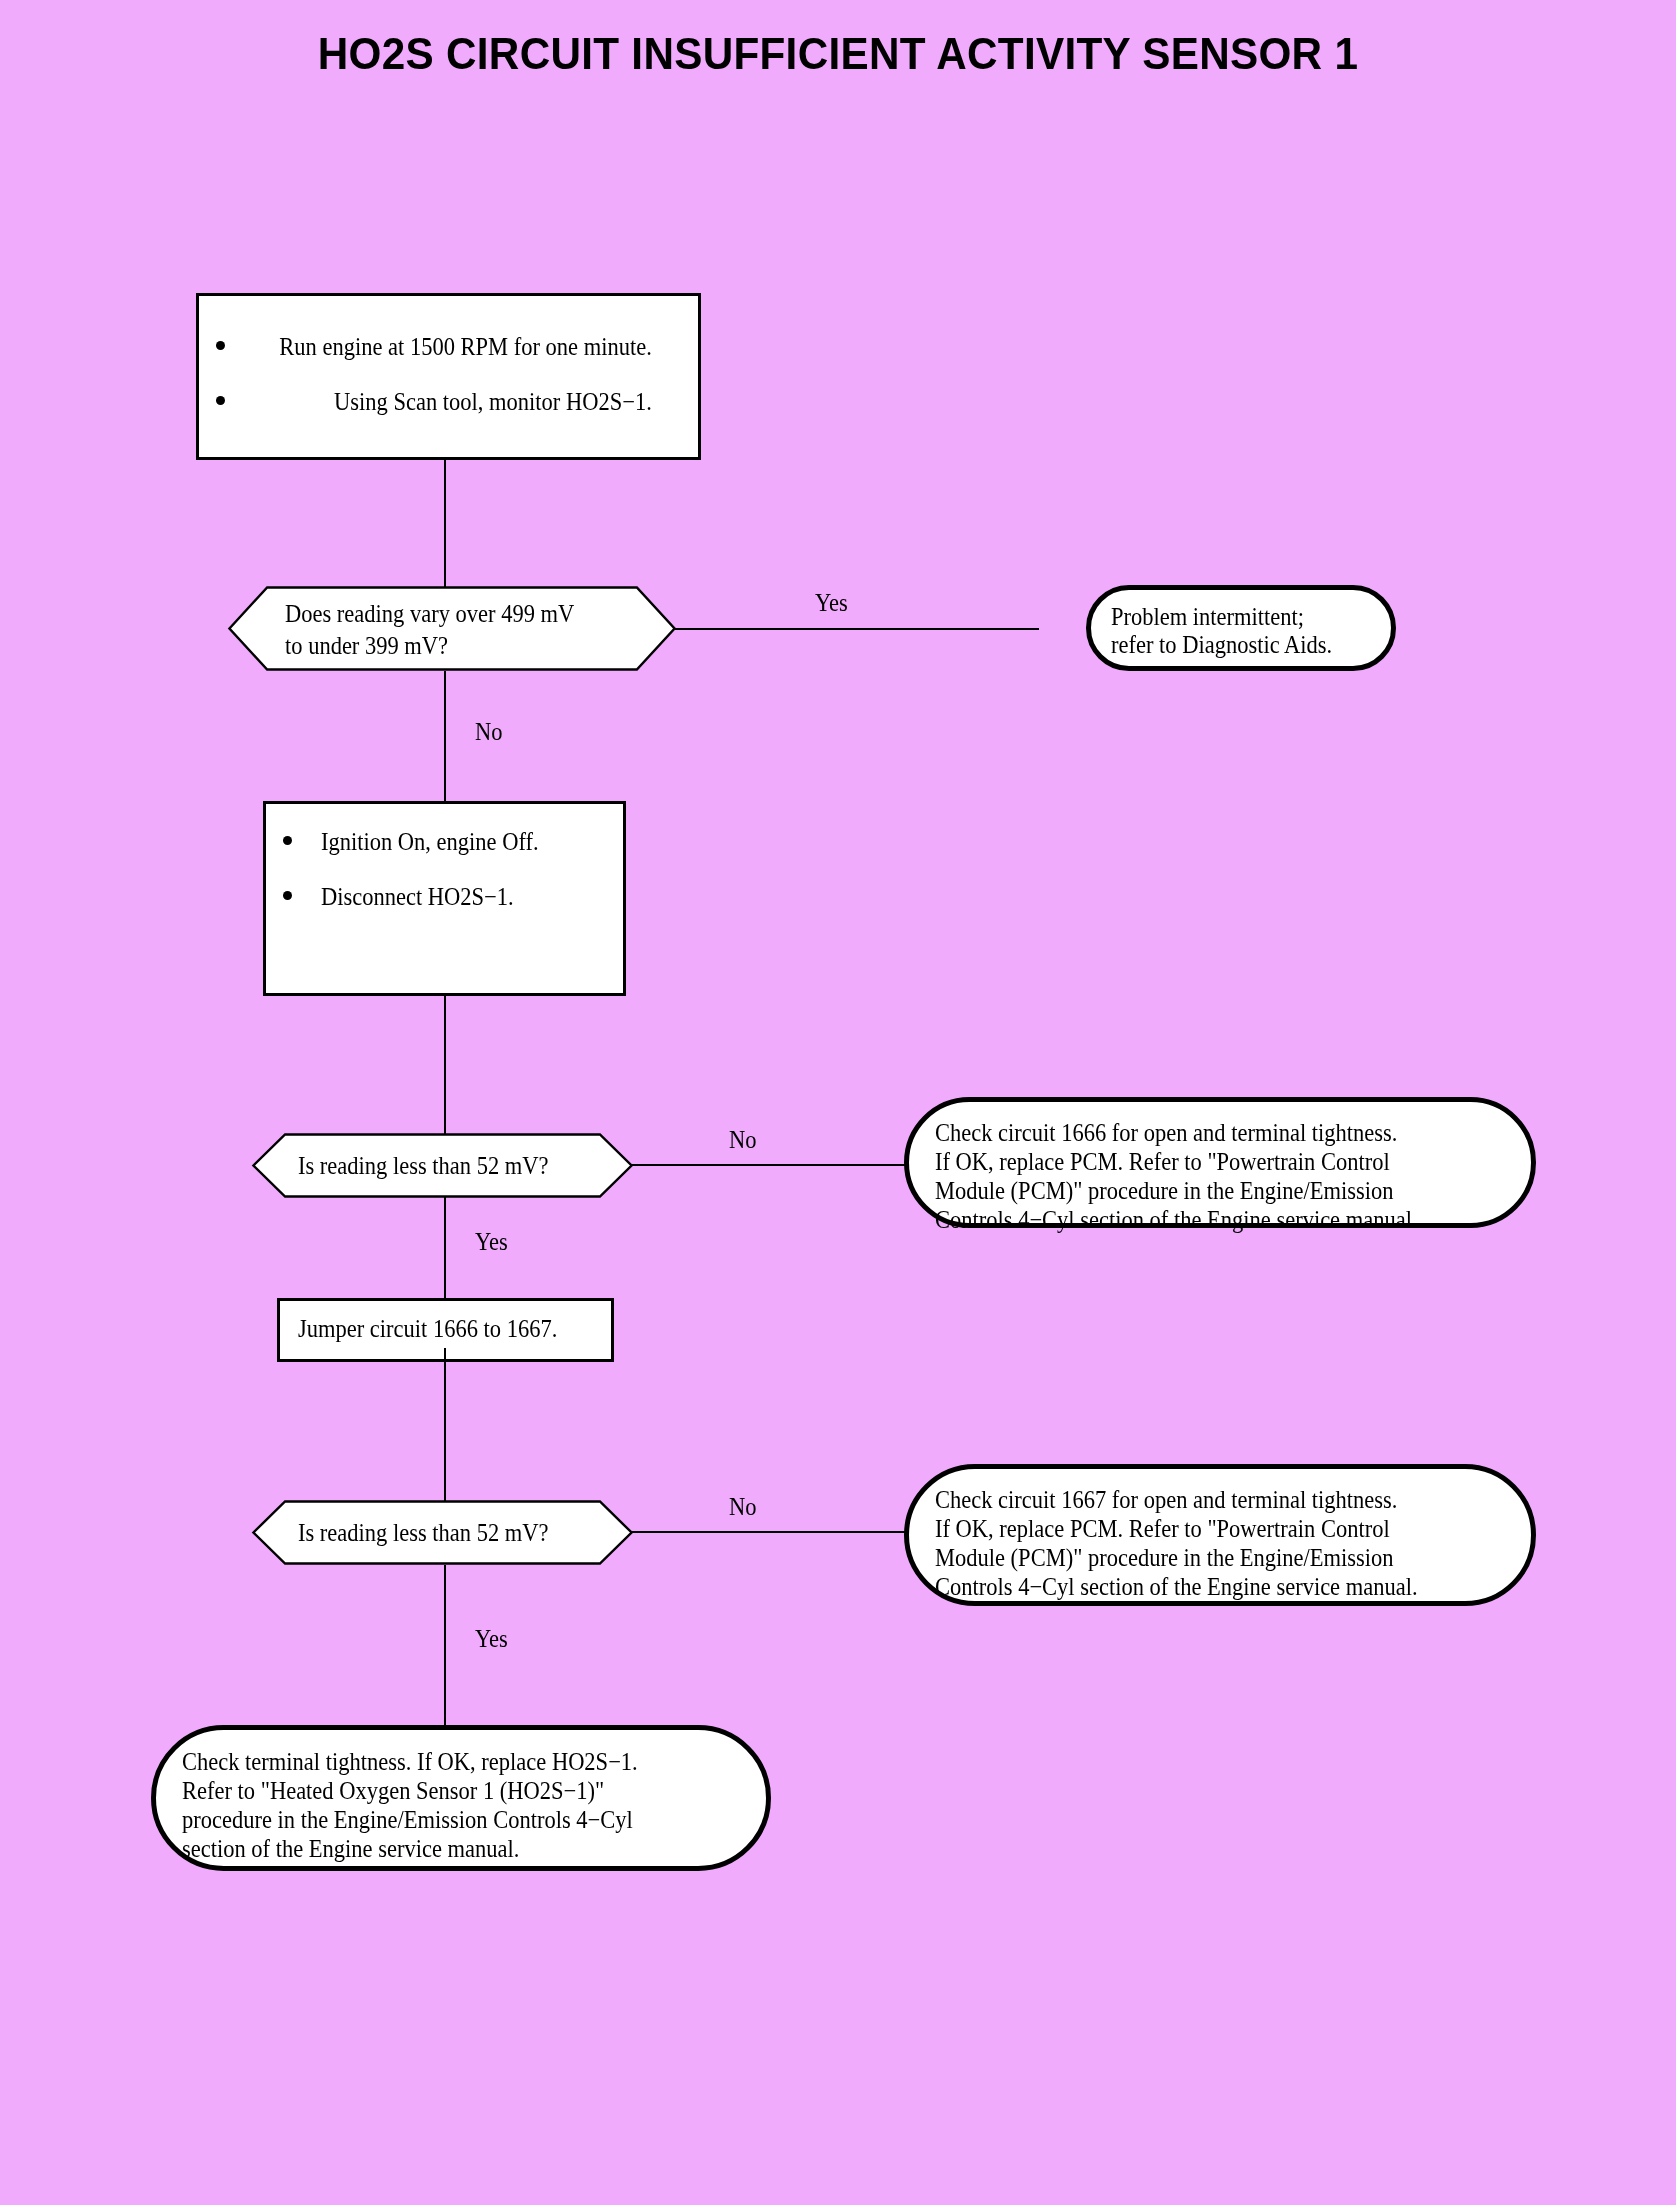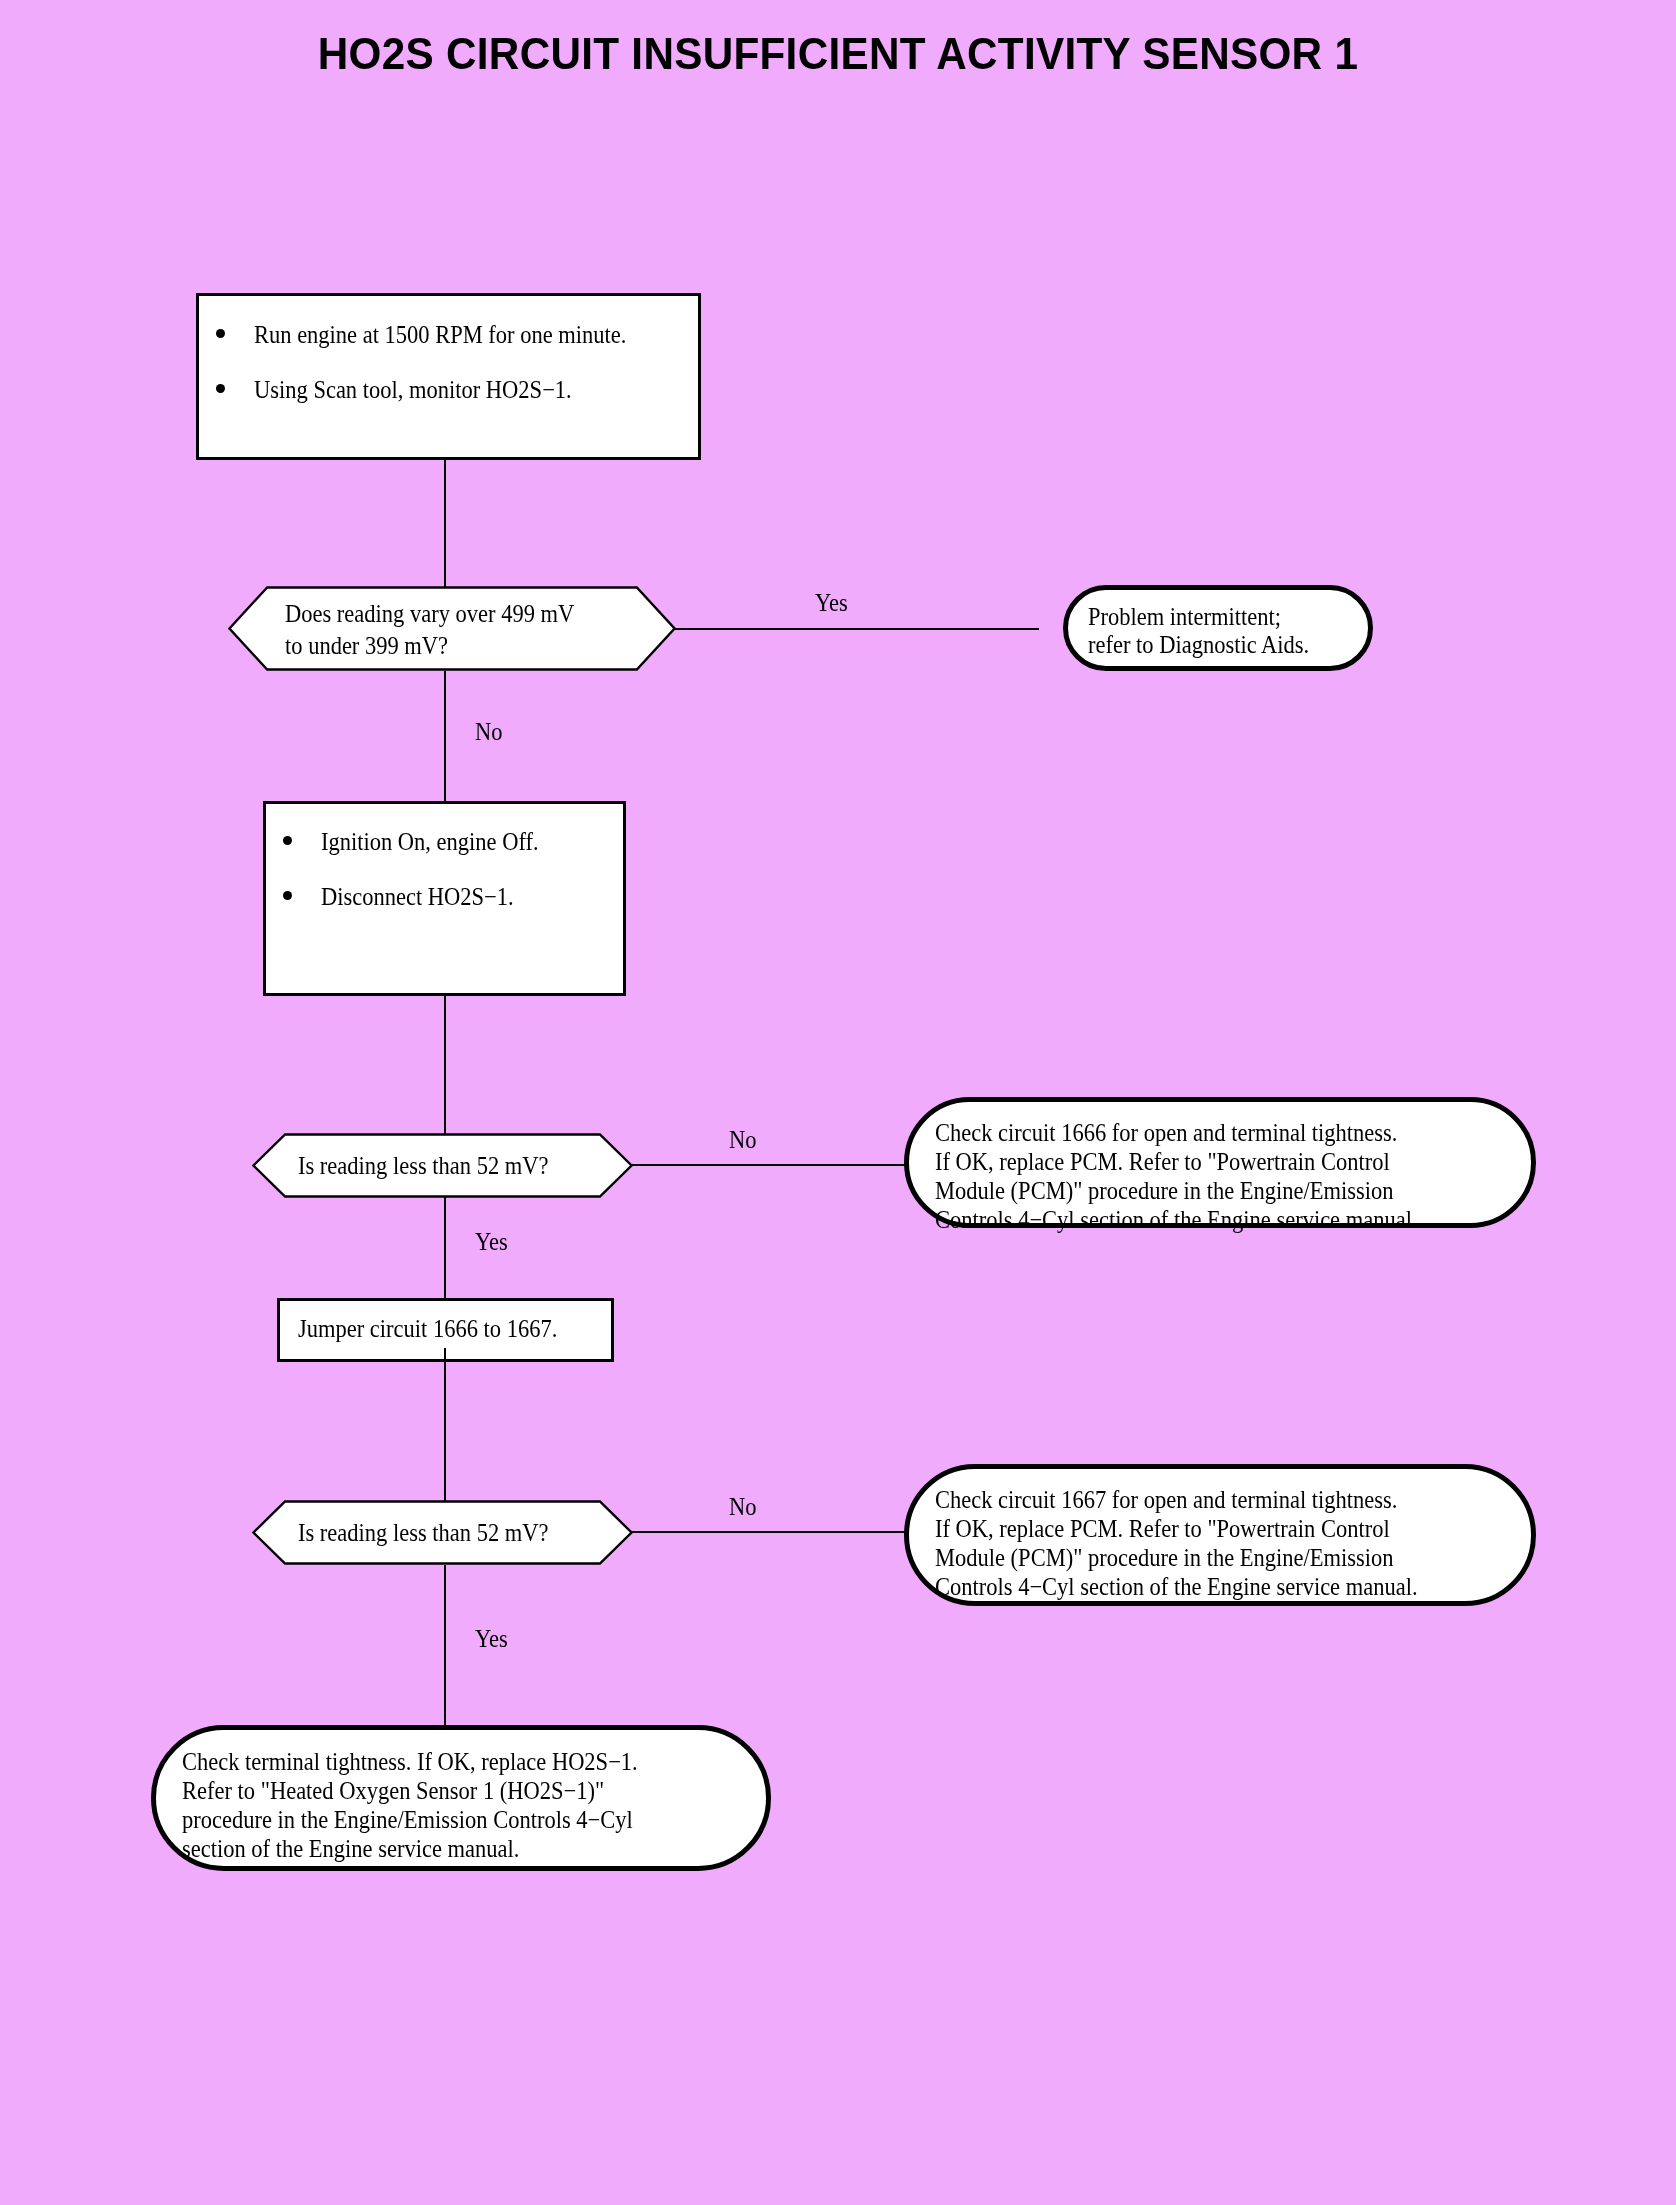--- a/index.html
+++ b/index.html
@@ -140,21 +140,21 @@
   }
 </style>
 </head>
 <body>
 
 <div id="page">
 
   <div id="title">HO2S CIRCUIT INSUFFICIENT ACTIVITY SENSOR 1</div>
 
   <div class="process" style="left:196px; top:293px; width:505px; height:167px;">
-    <div class="bullets" style="left:17px; top:23px; width:480px;">
+    <div class="bullets" style="left:17px; top:35px; width:480px;text-align:right;">
 
       <div class="bullet-row" style="height:55px;">
         <span class="bullet-dot"></span>
         <span class="bullet-label" style="margin-left:38px;">Run engine at 1500 RPM for one minute.</span>
       </div>
 
 
       <div class="bullet-row" style="height:55px;">
         <span class="bullet-dot"></span>
         <span class="bullet-label" style="margin-left:38px;">Using Scan tool, monitor HO2S−1.</span>
@@ -168,21 +168,21 @@
     <svg width="450" height="87" viewBox="0 0 740 143">
       <polygon points="4,71.5 66,4 674,4 736,71.5 674,139 66,139" fill="#ffffff" stroke="#000000" stroke-width="4"></polygon>
     </svg>
     <span class="dlabel" style="left:58px; top:13.4px;">Does reading vary over 499 mV</span>
     <span class="dlabel" style="left:58px; top:45px;">to under 399 mV?</span>
   </div>
 
   <div class="hline" style="left:674px; top:628px; width:365px;"></div>
   <span class="branch" style="left:815px; top:588px;">Yes</span>
 
-  <div class="terminator" style="left:1063px; top:585px; width:310px; height:86px; border-radius:43px;">
+  <div class="terminator" style="left:1086px; top:585px; width:310px; height:86px; border-radius:43px;">
     <span class="tlabel" style="left:20px; top:11px;">Problem intermittent;</span>
     <span class="tlabel" style="left:20px; top:39px;">refer to Diagnostic Aids.</span>
   </div>
 
   <div class="vline" style="left:444px; top:671px; height:136px;"></div>
   <span class="branch" style="left:475px; top:717px;">No</span>
 
   <div class="process" style="left:263px; top:801px; width:363px; height:195px;">
     <div class="bullets" style="left:17px; top:22px; width:365px;">
 

